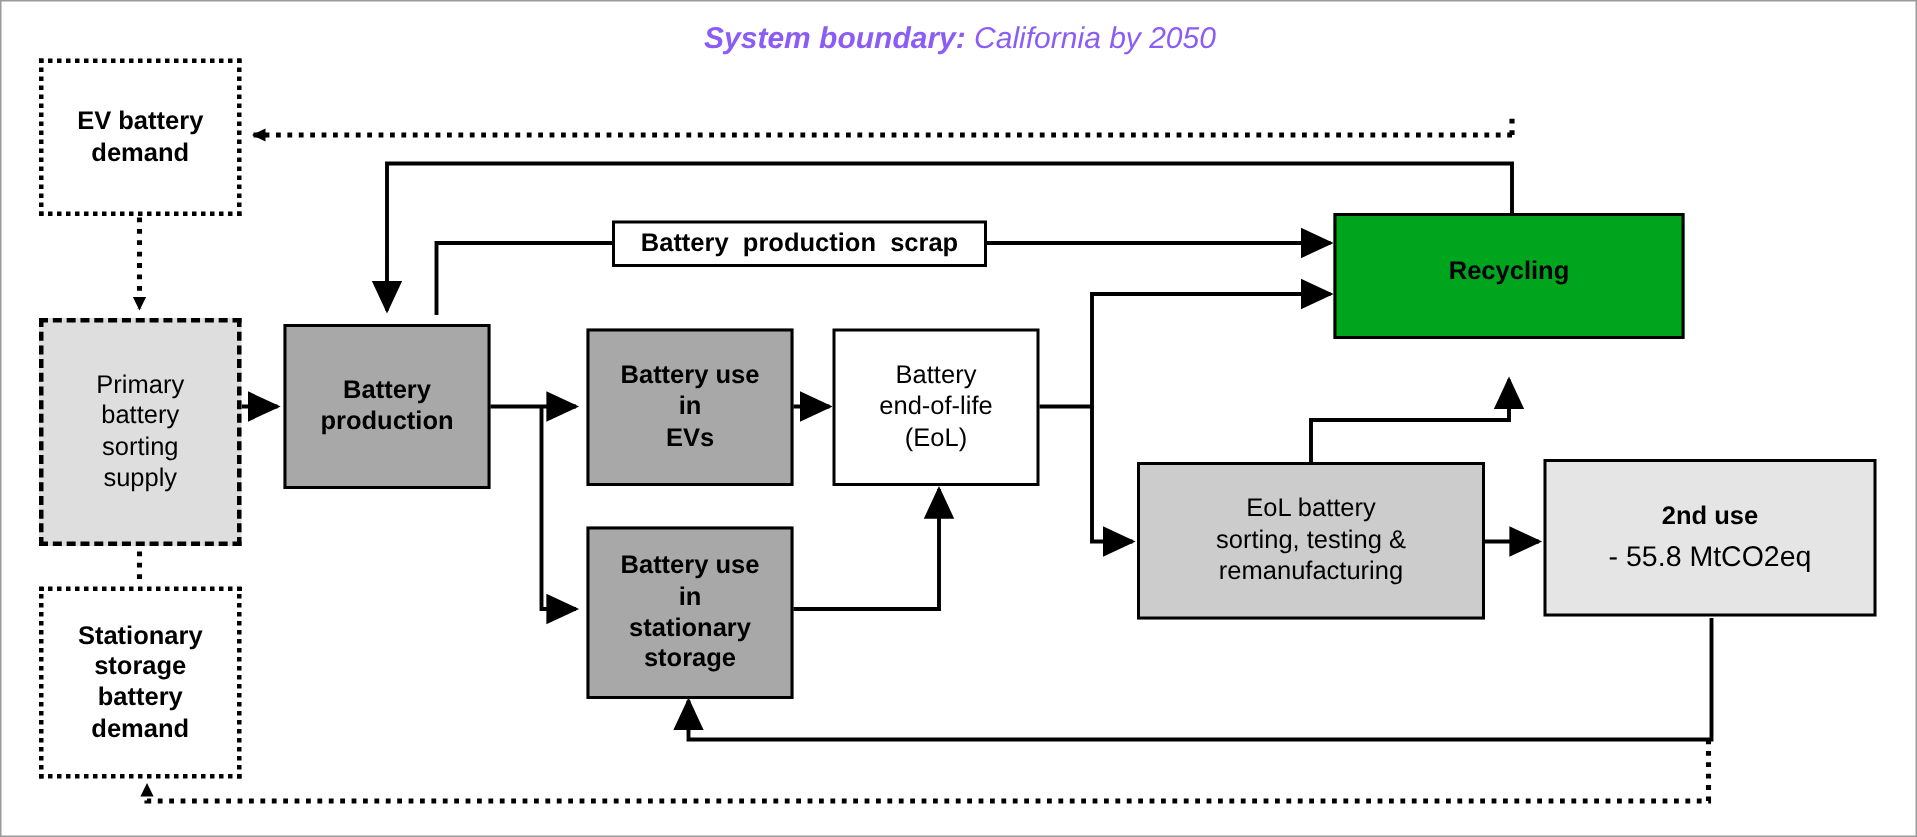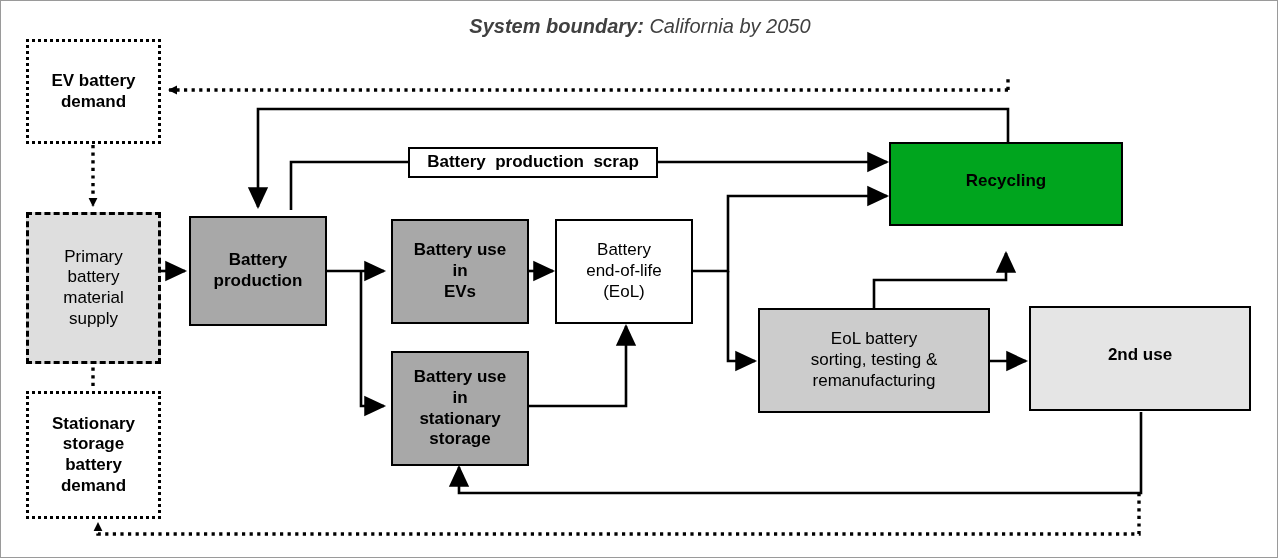--- a/index.html
+++ b/index.html
@@ -97,21 +97,21 @@
   }
 
   #diagram-title {
     position: absolute;
     left: 0;
     top: 14px;
     width: 1278px;
     text-align: center;
     font-size: 20px;
     font-style: italic;
-    color: #404040;
+    color: #8b5cf6;
     z-index: 4;
   }
   #diagram-title .t-bold { font-weight: bold; }
   #diagram-title .t-normal { font-weight: normal; }
 </style>
 </head>
 <body>
 
 <div id="canvas">
 
@@ -167,21 +167,21 @@
   </svg>
 
   <div class="node dotted-white" style="left:25px; top:38px; width:135px; height:105px;">
     <span class="line-txt">EV battery</span>
     <span class="line-txt">demand</span>
   </div>
 
   <div class="node dashed-gray" style="left:25px; top:211px; width:135px; height:152px;">
     <span class="line-txt">Primary</span>
     <span class="line-txt">battery</span>
-    <span class="line-txt">material</span>
+    <span class="line-txt">sorting</span>
     <span class="line-txt">supply</span>
   </div>
 
   <div class="node dotted-white" style="left:25px; top:390px; width:135px; height:128px;">
     <span class="line-txt">Stationary</span>
     <span class="line-txt">storage</span>
     <span class="line-txt">battery</span>
     <span class="line-txt">demand</span>
   </div>
 
@@ -218,15 +218,16 @@
     <span class="line-txt">sorting, testing &amp;</span>
     <span class="line-txt">remanufacturing</span>
   </div>
 
   <div class="node green-node" style="left:888px; top:141px; width:234px; height:84px;">
     <span class="impact-title">Recycling</span>
   </div>
 
   <div class="node amber-node" style="left:1028px; top:305px; width:222px; height:105px;">
     <span class="impact-title">2nd use</span>
+    <span class="impact-value">- 55.8 MtCO2eq</span>
   </div>
 
 </div>
 
 </body></html>

